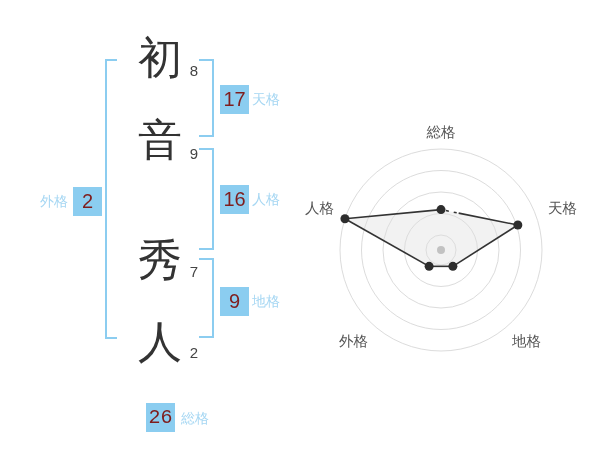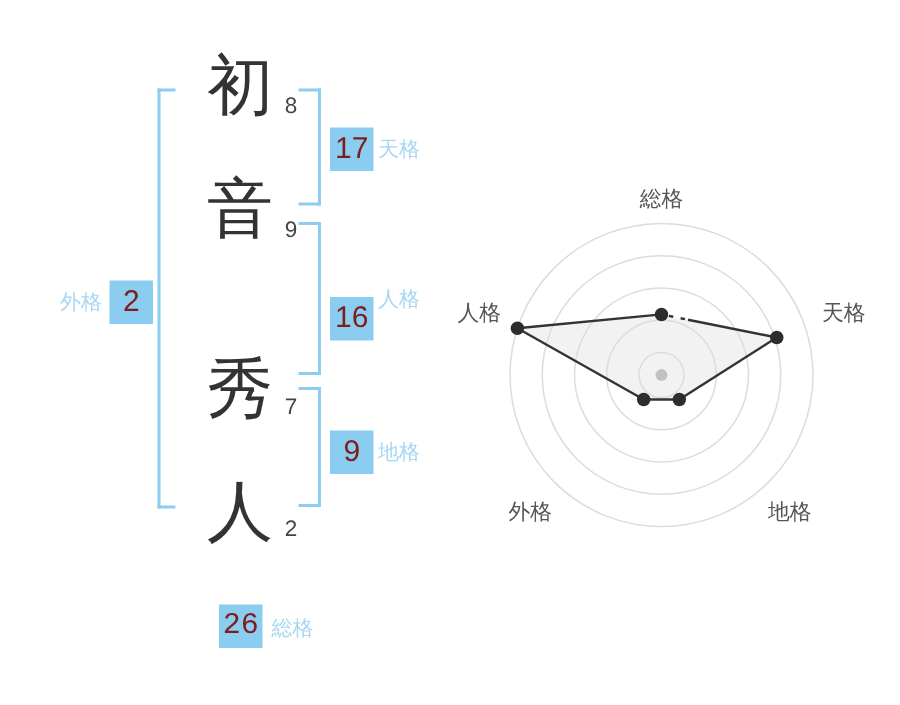--- a/index.html
+++ b/index.html
@@ -28,21 +28,21 @@
     border-right:2px solid #8ccdf0;border-top:2px solid #8ccdf0;border-bottom:2px solid #8ccdf0;
   }
   .br1{top:59px;height:78px;}
   .br2{top:148px;height:102px;}
   .br3{top:258px;height:80px;}
   .badge{
     position:absolute;width:29px;height:29px;background:#8bcdf0;
     color:#7f1d1d;font-size:20px;line-height:29px;text-align:center;
   }
   .badge-tenkaku{left:220px;top:85px;}
-  .badge-jinkaku{left:220px;top:198px;}
+  .badge-jinkaku{left:220px;top:185px;}
   .badge-chikaku{left:220px;top:287px;}
   .badge-gaikaku{left:73px;top:187px;}
   .badge-soukaku{left:146px;top:403px;font-family:Liberation Mono, monospace;}
   .badge-label{
     position:absolute;font-size:14px;line-height:15px;color:#a6d7f3;white-space:nowrap;
   }
   .lbl-tenkaku{left:252px;top:92px;}
   .lbl-jinkaku{left:252px;top:192px;}
   .lbl-chikaku{left:252px;top:294px;}
   .lbl-gaikaku{left:36px;top:194px;width:32px;text-align:right;}

